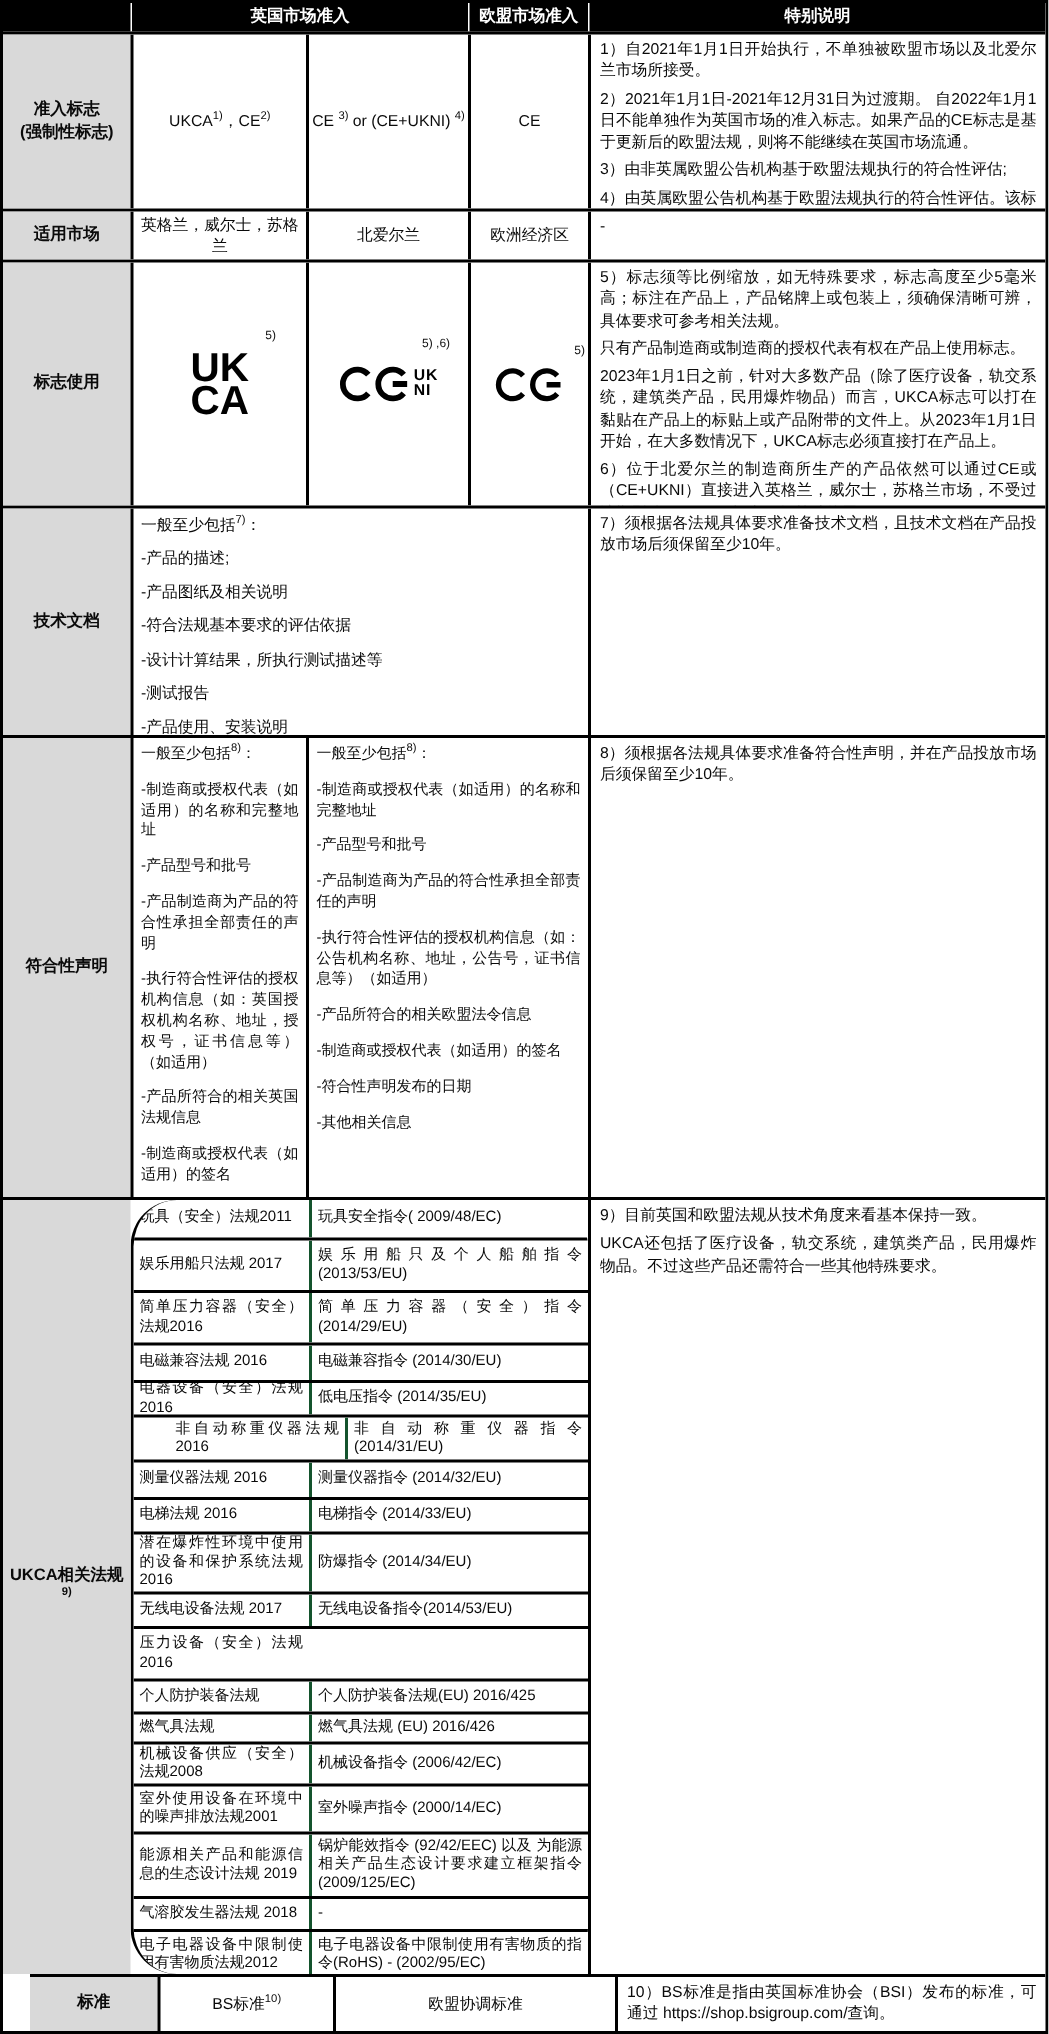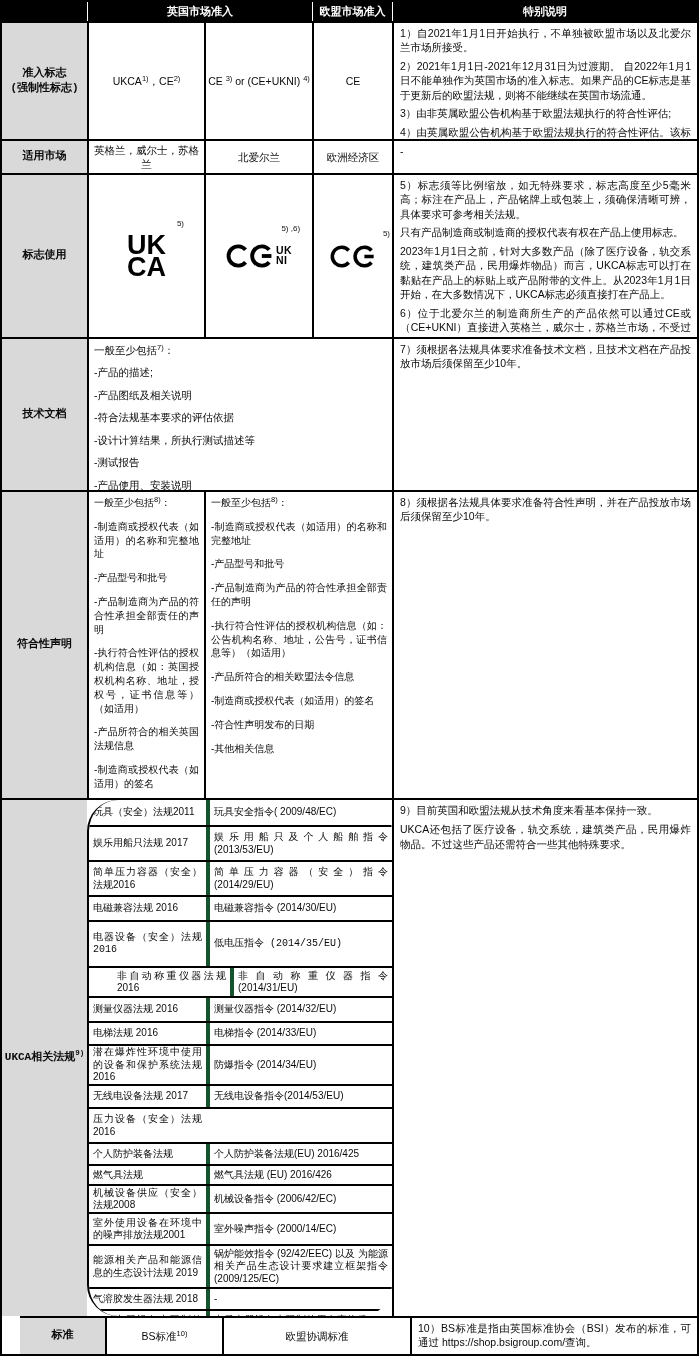--- a/index.html
+++ b/index.html
@@ -23,21 +23,21 @@
   .cni{width:188px;flex:none;}    
 
   
   .hdr{height:19px;background:#000;color:#fff;font-weight:bold;font-size:11px;border-top:none;}
   .hdr .cell{border-left:1px solid #fff;display:flex;align-items:center;justify-content:center;}
   .hdr .cell.c-first{border-left:none;}
   .hdr .ukspan{width:225px;flex:none;}
 
   
   .lab{background:#d9d9d9;display:flex;flex-direction:column;align-items:center;justify-content:center;
-       font-weight:bold;font-size:11px;text-align:center;padding:2px;font-family:Liberation Mono, monospace;}
+       font-weight:bold;font-size:11px;text-align:center;padding:2px;}
 
   
   .cc{display:flex;flex-direction:column;align-items:center;justify-content:center;text-align:center;padding:2px;}
 
   
   .notes{padding:3px 6px 2px 6px;text-align:justify;}
   .notes p{margin:0 0 5px 0;}
   .notes.tight p{margin:0 0 4px 0;}
 
   
@@ -48,21 +48,21 @@
 
   sup{font-size:7.5px;line-height:0;}
 
   
   .leg-col{display:flex;flex-direction:column;border-radius:31px;}
   .leg-row{display:flex;border-top:2px solid #000;overflow:hidden;flex:none;}
   .leg-row.first{border-top:none;}
   .leg-cell{display:flex;align-items:center;padding:1px 4px;font-size:10px;line-height:1.25;overflow:hidden;}
   .leg-cell>div{width:100%;text-align:justify;}
   .leg-uk{width:117px;flex:none;}
-  .leg-eu{flex:1;border-left:4px solid #14532d;}
+  .leg-eu{flex:1;border-left:2px solid #14532d;}
 
   
   .logo-rel{position:relative;display:flex;align-items:center;justify-content:center;}
   .logo-sup{position:absolute;font-size:8px;color:#111;}
   .ukca{font-weight:800;font-size:27px;line-height:0.82;letter-spacing:0px;text-align:center;color:#000;}
   .ukni{font-weight:800;font-size:10.5px;line-height:0.95;letter-spacing:0.5px;text-align:left;color:#000;margin-left:2px;}
   .cesvg{display:block;}
   .std-cell{display:flex;align-items:center;justify-content:center;text-align:center;}
 </style>
 </head>
@@ -220,21 +220,21 @@
           </div>
       </div>
       <div class="leg-row" style="height:25px;">
         <div class="leg-cell leg-uk">
             <div>电磁兼容法规 2016</div>
           </div>
         <div class="leg-cell leg-eu">
             <div>电磁兼容指令 (2014/30/EU)</div>
           </div>
       </div>
-      <div class="leg-row" style="height:46px;font-family:Liberation Mono, monospace;">
+      <div class="leg-row" style="height:23px;">
         <div class="leg-cell leg-uk">
             <div>电器设备（安全）法规 2016</div>
           </div>
         <div class="leg-cell leg-eu">
             <div>低电压指令 (2014/35/EU)</div>
           </div>
       </div>
       <div class="leg-row" style="height:30px;padding-left:24px;">
         <div class="leg-cell leg-uk">
             <div>非自动称重仪器法规 2016</div>

